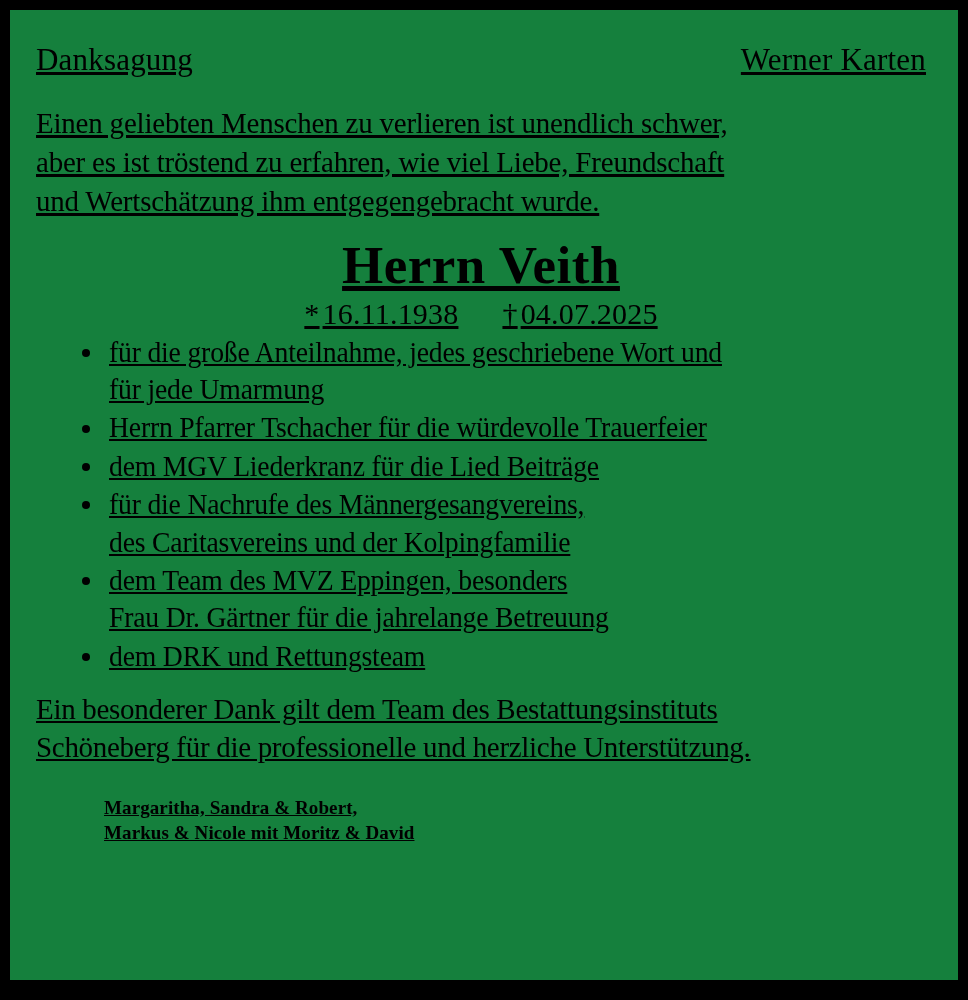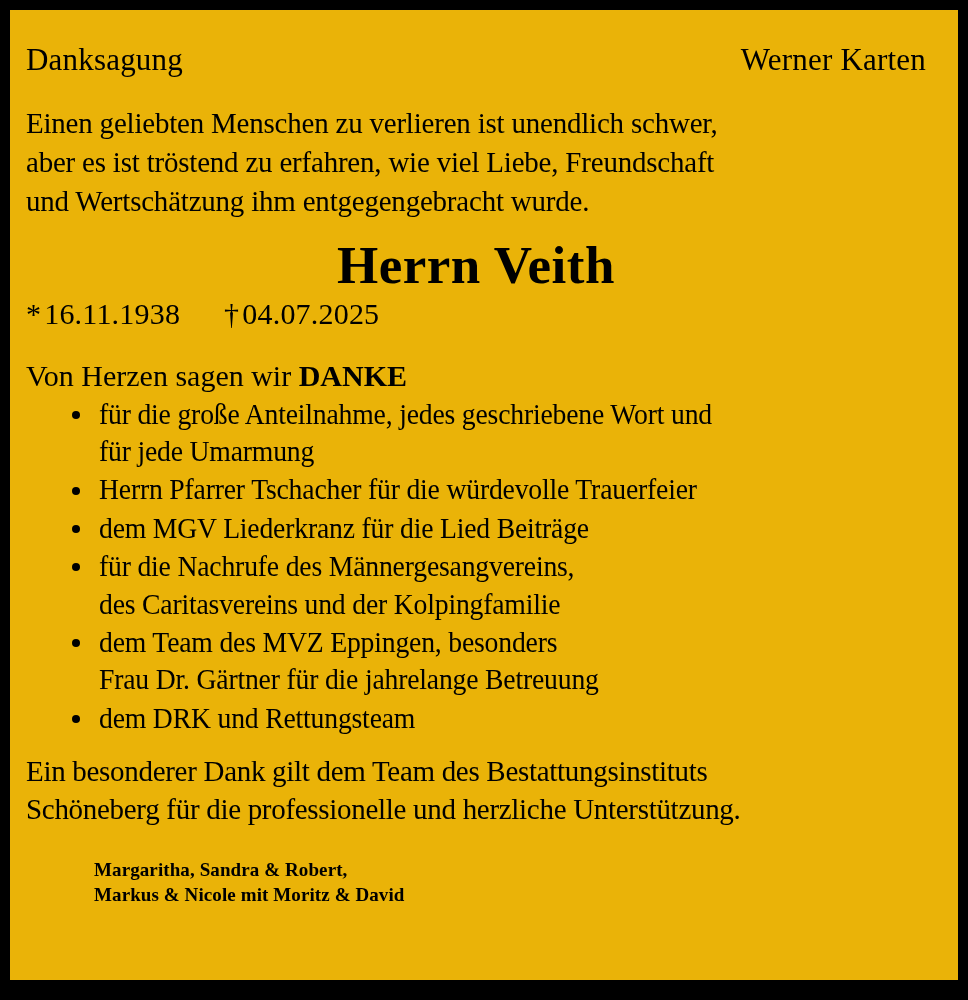--- a/index.html
+++ b/index.html
@@ -23,24 +23,25 @@
     width: 968px;
     height: 1000px;
     background: #000000;
     box-sizing: border-box;
     padding: 10px 10px 20px 10px;
   }
 
   .notice-card {
     width: 100%;
     height: 100%;
-    background: #eab308;
+    background: #15803d;
     box-sizing: border-box;
-    padding: 34px 32px 20px 16px;
+    padding: 34px 32px 20px 26px;
     position: relative;
+    text-decoration: underline;
   }
 
   
   .header-row {
     display: flex;
     justify-content: space-between;
     align-items: baseline;
     font-size: 31px;
     line-height: 1;
     letter-spacing: 0.2px;
@@ -74,20 +75,21 @@
     font-size: 53px;
     font-weight: bold;
     line-height: 1.05;
     letter-spacing: 0.5px;
   }
   .dates-row {
     margin-top: 2px;
     font-size: 30px;
     line-height: 1.2;
     display: flex;
+    justify-content: center;
     gap: 44px;
     letter-spacing: 0.2px;
   }
   .date-item {
     white-space: nowrap;
   }
   .date-symbol {
     margin-right: 3px;
   }
 
@@ -174,21 +176,20 @@
     </div>
 
     <div class="name-block">
       <div class="deceased-name">Herrn Veith</div>
       <div class="dates-row">
         <div class="date-item"><span class="date-symbol">*</span><span>16.11.1938</span></div>
         <div class="date-item"><span class="date-symbol">†</span><span>04.07.2025</span></div>
       </div>
     </div>
 
-    <div class="thanks-intro"><span>Von Herzen sagen wir </span><span class="thanks-emphasis">DANKE</span></div>
 
     <ul class="thanks-list">
       <li class="thanks-item">
         <span class="thanks-bullet"></span>
         <span class="thanks-text">für die große Anteilnahme, jedes geschriebene Wort und</span>
         <span class="thanks-text">für jede Umarmung</span>
       </li>
       <li class="thanks-item">
         <span class="thanks-bullet"></span>
         <span class="thanks-text">Herrn Pfarrer Tschacher für die würdevolle Trauerfeier</span>

